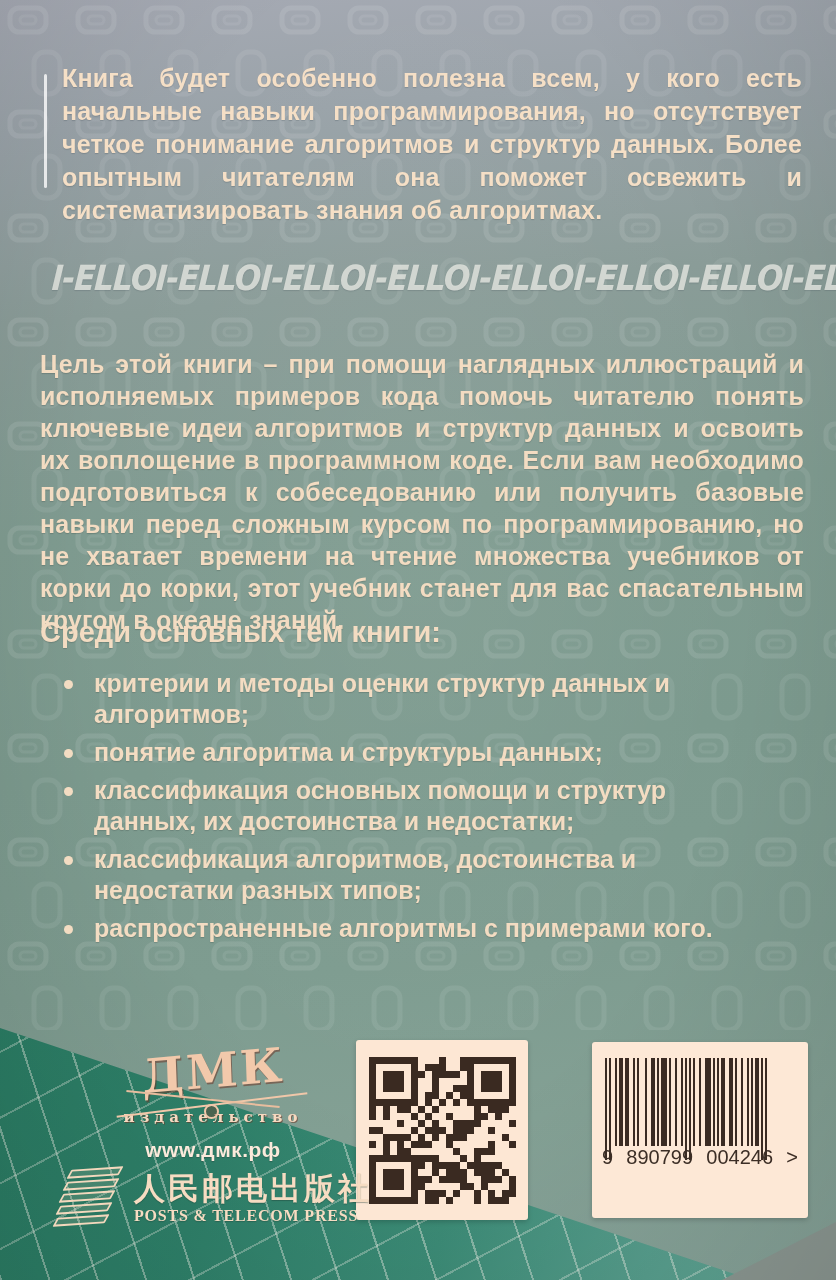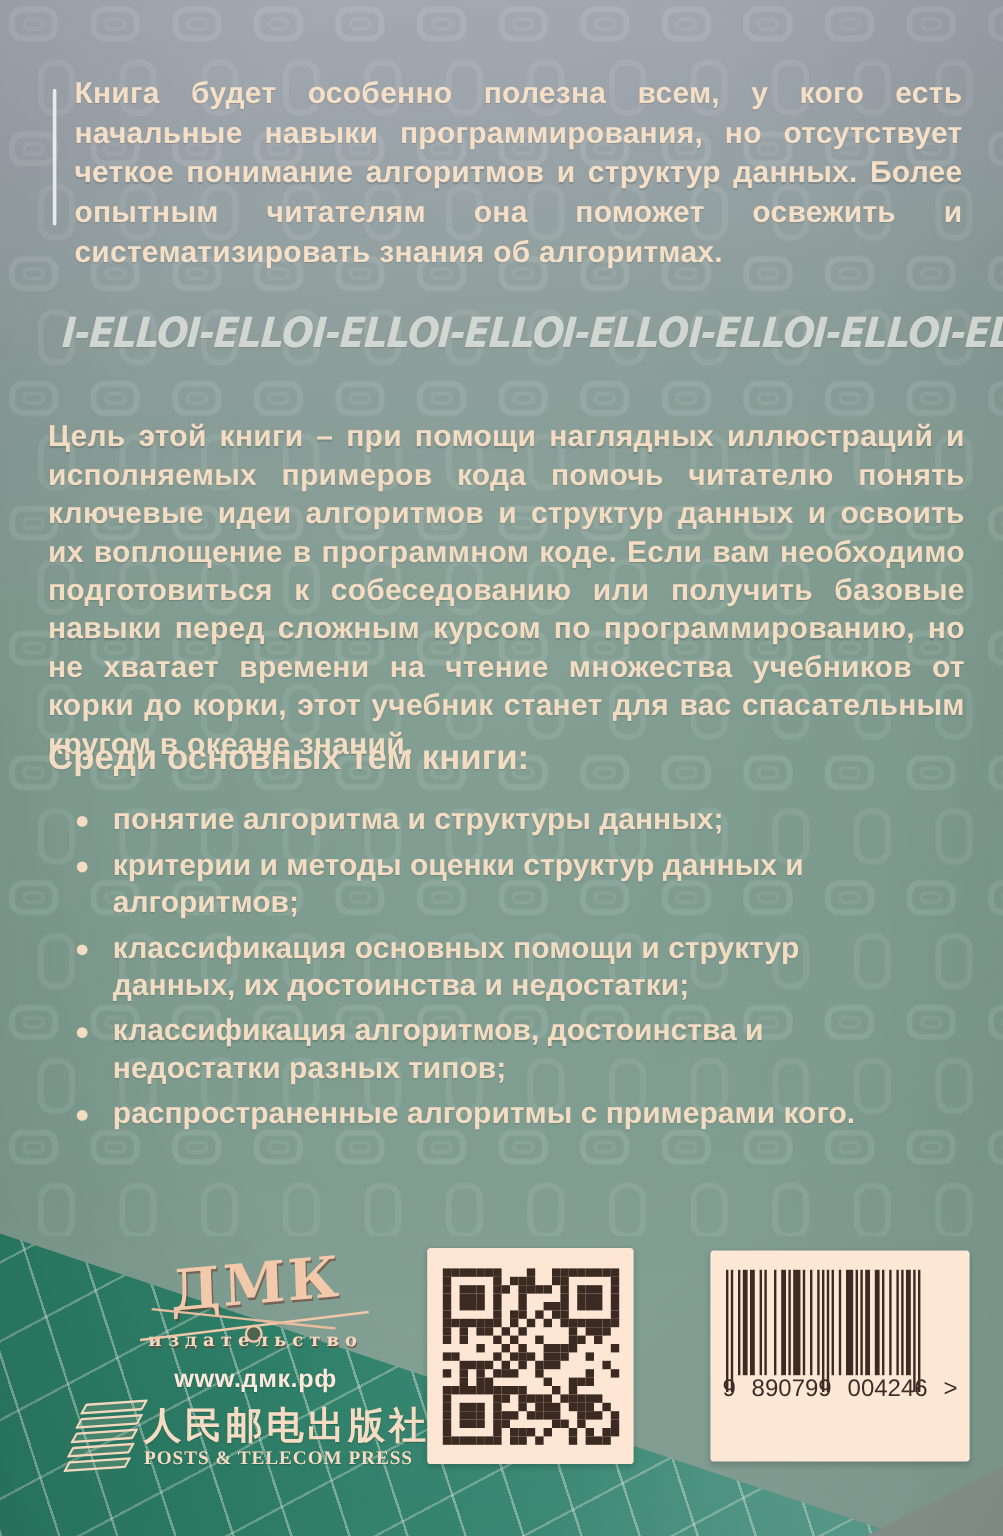--- a/index.html
+++ b/index.html
@@ -118,21 +118,21 @@
   .isbn-text{font-size:18px; font-weight:bold; color:#45352c; letter-spacing:0.4px;}
   .barcode{position:relative; height:104px; margin:7px 13px 0 13px; text-align:left;
     white-space:nowrap; overflow:hidden;}
   .barcode i{display:inline-block; background:#3b2b23; height:88px; vertical-align:top;}
   .barcode i.tall{height:102px;}
   .barcode i.sp{background:transparent;}
   .isbn-digits{display:flex; justify-content:space-between; padding:0 10px; margin-top:-16px;
     font-size:20px; color:#3c2e26; font-weight:normal; position:relative;}
 
   
-  .ptp{position:absolute; left:56px; top:1168px; display:flex; align-items:center; 
+  .ptp{position:absolute; left:56px; top:1168px; display:flex; align-items:center; gap:14px;
     color:#f6dcc2;}
   .books-icon{display:block; width:64px;}
   .books-icon span{display:block; width:46px; height:5px; margin-bottom:3px;
     border:2px solid #f3d8bd; border-radius:1px; transform:skewX(-32deg) rotate(-4deg);
     background:rgba(243,216,189,0.15);}
   .books-icon span:nth-child(1){margin-left:14px;}
   .books-icon span:nth-child(2){margin-left:10px;}
   .books-icon span:nth-child(3){margin-left:6px;}
   .books-icon span:nth-child(4){margin-left:3px;}
   .books-icon span:nth-child(5){margin-left:0;}
@@ -172,22 +172,22 @@
       <span>I-ELLO</span>
       <span>I-ELLO</span>
       <span>I-ELLO</span>
       <span>I-ELLO</span>
     </div>
 
   <p class="description">Цель этой книги – при помощи наглядных иллюстраций и исполняемых примеров кода помочь читателю понять ключевые идеи алгоритмов и структур данных и освоить их воплощение в программном коде. Если вам необходимо подготовиться к собеседованию или получить базовые навыки перед сложным курсом по программированию, но не хватает времени на чтение множества учебников от корки до корки, этот учебник станет для вас спасательным кругом в океане знаний.</p>
 
   <p class="topics-heading">Среди основных тем книги:</p>
   <ul class="topics-list">
+    <li><span class="dot"></span><span>критерии и методы оценки структур данных и алгоритмов;</span></li>
     <li><span class="dot"></span><span>понятие алгоритма и структуры данных;</span></li>
-    <li><span class="dot"></span><span>критерии и методы оценки структур данных и алгоритмов;</span></li>
     <li><span class="dot"></span><span>классификация основных помощи и структур данных, их достоинства и недостатки;</span></li>
     <li><span class="dot"></span><span>классификация алгоритмов, достоинства и недостатки разных типов;</span></li>
     <li><span class="dot"></span><span>распространенные алгоритмы с примерами кого.</span></li>
   </ul>
 
   <div class="dmk">
     <span class="dmk-word">ДМК</span>
     <span class="dmk-swoosh"></span>
     <span class="dmk-compass"></span>
     <div class="dmk-sub">издательство</div>

